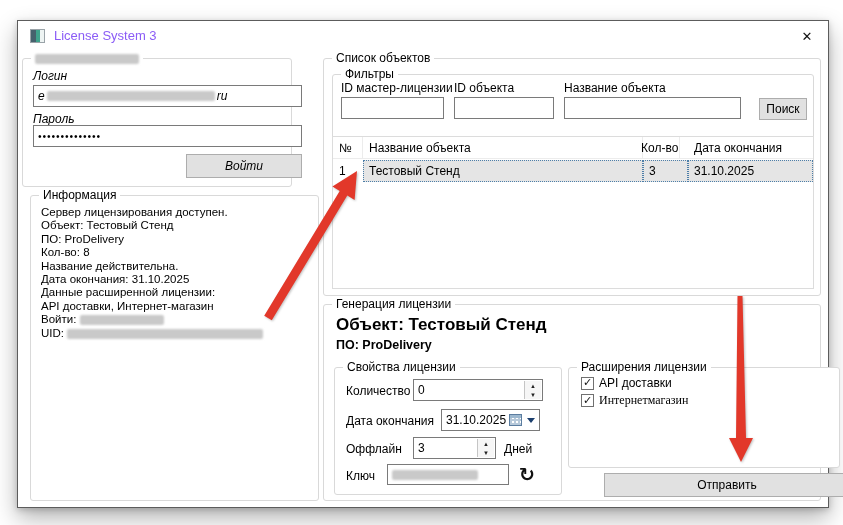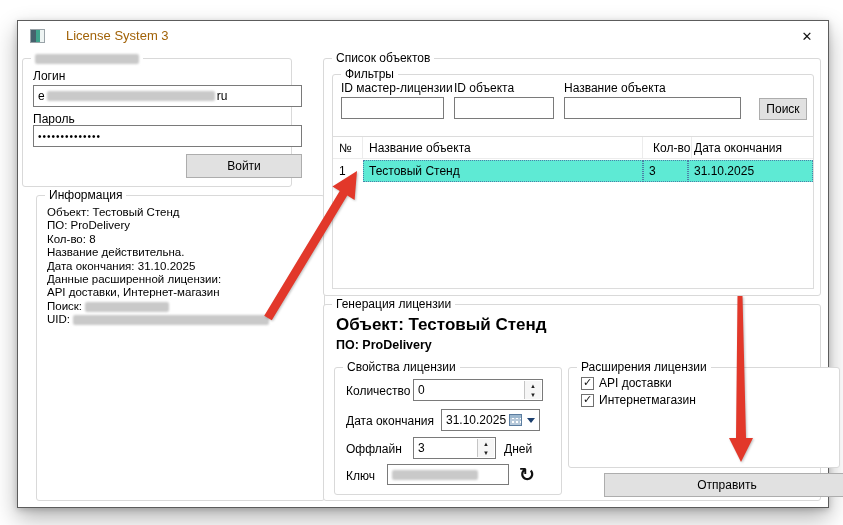--- a/index.html
+++ b/index.html
@@ -17,21 +17,21 @@
     position:absolute; left:17px; top:20px; width:812px; height:488px;
     background:#ffffff; border:1px solid #5c5c5c;
     box-shadow:0 10px 22px rgba(0,0,0,.30), 0 2px 6px rgba(0,0,0,.18);
   }
   .titlebar { position:absolute; left:0; top:0; right:0; height:30px; background:#ffffff; }
   .app-icon {
     position:absolute; left:12px; top:8px; width:15px; height:14px;
     border:1px solid #9aa3a8;
     background:linear-gradient(90deg,#46616d 0 42%,#3fa28c 42% 68%,#eef4f3 68%);
   }
-  .title-text { position:absolute; left:36px; top:7px; font-size:13px; color:#a16207; white-space:nowrap;margin-left:12px; }
+  .title-text { position:absolute; left:36px; top:7px; font-size:13px; color:#8b5cf6; white-space:nowrap; }
   .close-btn {
     position:absolute; right:4px; top:0; width:34px; height:30px;
     display:flex; align-items:center; justify-content:center;
     font-size:13px; color:#111; cursor:default;
   }
 
   
   .groupbox { position:absolute; border:1px solid #d9d9d9; border-radius:3px; background:#fff; }
   .legend {
     position:absolute; top:-8px; left:8px; padding:0 4px; background:#fff;
@@ -81,21 +81,21 @@
     font-size:11px; line-height:1; color:#111;
   }
   .cb.checked::after { content:"✓"; margin-top:-1px; }
 
   
   .objtable { position:absolute; background:#fff; border:1px solid #dcdcdc; font-size:12px; }
   .trow { position:absolute; left:0; right:0; height:22px; display:flex; align-items:center; }
   .tcell { position:absolute; top:0; bottom:0; display:flex; align-items:center; padding:0 6px; white-space:nowrap; overflow:hidden; }
   .thead { border-bottom:1px solid #ececec; }
   .thead .tcell { border-right:1px solid #ececec; }
-  .sel { background:#5eead4; outline:1px dotted #4d7ea8; outline-offset:-1px; }
+  .sel { background:#e5e5e5; outline:1px dotted #4d7ea8; outline-offset:-1px; }
 
   
   .info-lines { position:absolute; left:10px; top:10px; right:8px; font-size:11.5px; line-height:13.4px; }
   .info-lines div { white-space:nowrap; }
 
   .h1 { position:absolute; font-size:17px; font-weight:bold; white-space:nowrap; }
   .h2 { position:absolute; font-size:12.5px; font-weight:bold; white-space:nowrap; }
 
   .refresh {
     position:absolute; font-size:19px; font-weight:bold; color:#111; line-height:1; cursor:default;
@@ -108,44 +108,45 @@
 
 <div class="stage">
   <div class="window">
 
     <div class="titlebar">
       <div class="app-icon"></div>
       <div class="title-text">License System 3</div>
       <div class="close-btn">✕</div>
     </div>
 
-    <div class="groupbox" style="left:4px; top:37px; width:270px; height:129px;">
+    <div class="groupbox" style="left:4px; top:37px; width:270px; height:129px;font-style:italic;">
       <div class="legend"><span class="redact" style="width:104px;"></span></div>
       <div class="label" style="left:10px; top:10px;">Логин</div>
       <div class="tbox" style="left:10px; top:26px; width:269px;">
         <span>e</span>
           <span class="redact" style="width:168px; margin:0 2px;"></span>
           <span>ru</span>
       </div>
       <div class="label" style="left:10px; top:53px;">Пароль</div>
       <div class="tbox" style="left:10px; top:66px; width:269px; font-size:10px; letter-spacing:1px;">••••••••••••••</div>
       <div class="btn" style="left:163px; top:95px; width:116px; height:24px;">Войти</div>
     </div>
 
-    <div class="groupbox" style="left:18px; top:174px; width:289px; height:306px;">
+    <div class="groupbox" style="left:12px; top:174px; width:289px; height:306px;">
       <div class="legend">Информация</div>
       <div class="info-lines">
+        <div>Сервер лицензирования доступен.</div>
         <div>Объект: Тестовый Стенд</div>
         <div>ПО: ProDelivery</div>
         <div>Кол-во: 8</div>
         <div>Название действительна.</div>
         <div>Дата окончания: 31.10.2025</div>
         <div>Данные расширенной лицензии:</div>
         <div>API доставки, Интернет-магазин</div>
-        <div><span>Поиск:</span> <span class="redact" style="width:84px;"></span></div>
+        <div><span>Войти:</span> <span class="redact" style="width:84px;"></span></div>
         <div><span>UID:</span> <span class="redact" style="width:196px;"></span></div>
       </div>
     </div>
 
     <div class="groupbox" style="left:305px; top:37px; width:498px; height:238px;">
       <div class="legend">Список объектов</div>
 
       <div class="groupbox" style="left:8px; top:15px; width:482px; height:66px;">
         <div class="legend">Фильтры</div>
         <div class="label" style="left:8px; top:6px;">ID мастер-лицензии</div>
@@ -154,21 +155,21 @@
         <div class="tbox" style="left:8px; top:22px; width:103px;"></div>
         <div class="tbox" style="left:121px; top:22px; width:100px;"></div>
         <div class="tbox" style="left:231px; top:22px; width:177px;"></div>
         <div class="btn" style="left:426px; top:23px; width:48px; height:22px;">Поиск</div>
       </div>
 
       <div class="objtable" style="left:8px; top:77px; width:482px; height:153px;">
         <div class="trow thead" style="top:0;">
           <div class="tcell" style="left:0; width:30px;">№</div>
           <div class="tcell" style="left:30px; width:280px;">Название объекта</div>
-          <div class="tcell" style="left:314px; width:45px;">Кол-во</div>
+          <div class="tcell" style="left:302px; width:45px;">Кол-во</div>
           <div class="tcell" style="left:355px; width:125px; border-right:none;">Дата окончания</div>
         </div>
         <div class="trow" style="top:23px;">
           <div class="tcell" style="left:0; width:30px;">1</div>
           <div class="tcell sel" style="left:30px; width:280px;">Тестовый Стенд</div>
           <div class="tcell sel" style="left:310px; width:45px;">3</div>
           <div class="tcell sel" style="left:355px; width:125px;">31.10.2025</div>
         </div>
       </div>
     </div>
@@ -213,21 +214,21 @@
         </div>
         <div class="refresh" style="left:184px; top:97px;">↻</div>
       </div>
 
       <div class="groupbox" style="left:244px; top:62px; width:272px; height:101px;">
         <div class="legend">Расширения лицензии</div>
         <div class="cb-row" style="left:12px; top:8px;">
           <span class="cb checked"></span>
           <span>API доставки</span>
         </div>
-        <div class="cb-row" style="left:12px; top:25px;">
+        <div class="cb-row" style="left:12px; top:25px;font-family:Liberation Serif, serif;">
           <span class="cb checked"></span>
           <span>Интернетмагазин</span>
         </div>
       </div>
 
       <div class="btn" style="left:244px; top:168px; width:246px; height:24px;margin-left:36px;">Отправить</div>
     </div>
 
   </div>
 

